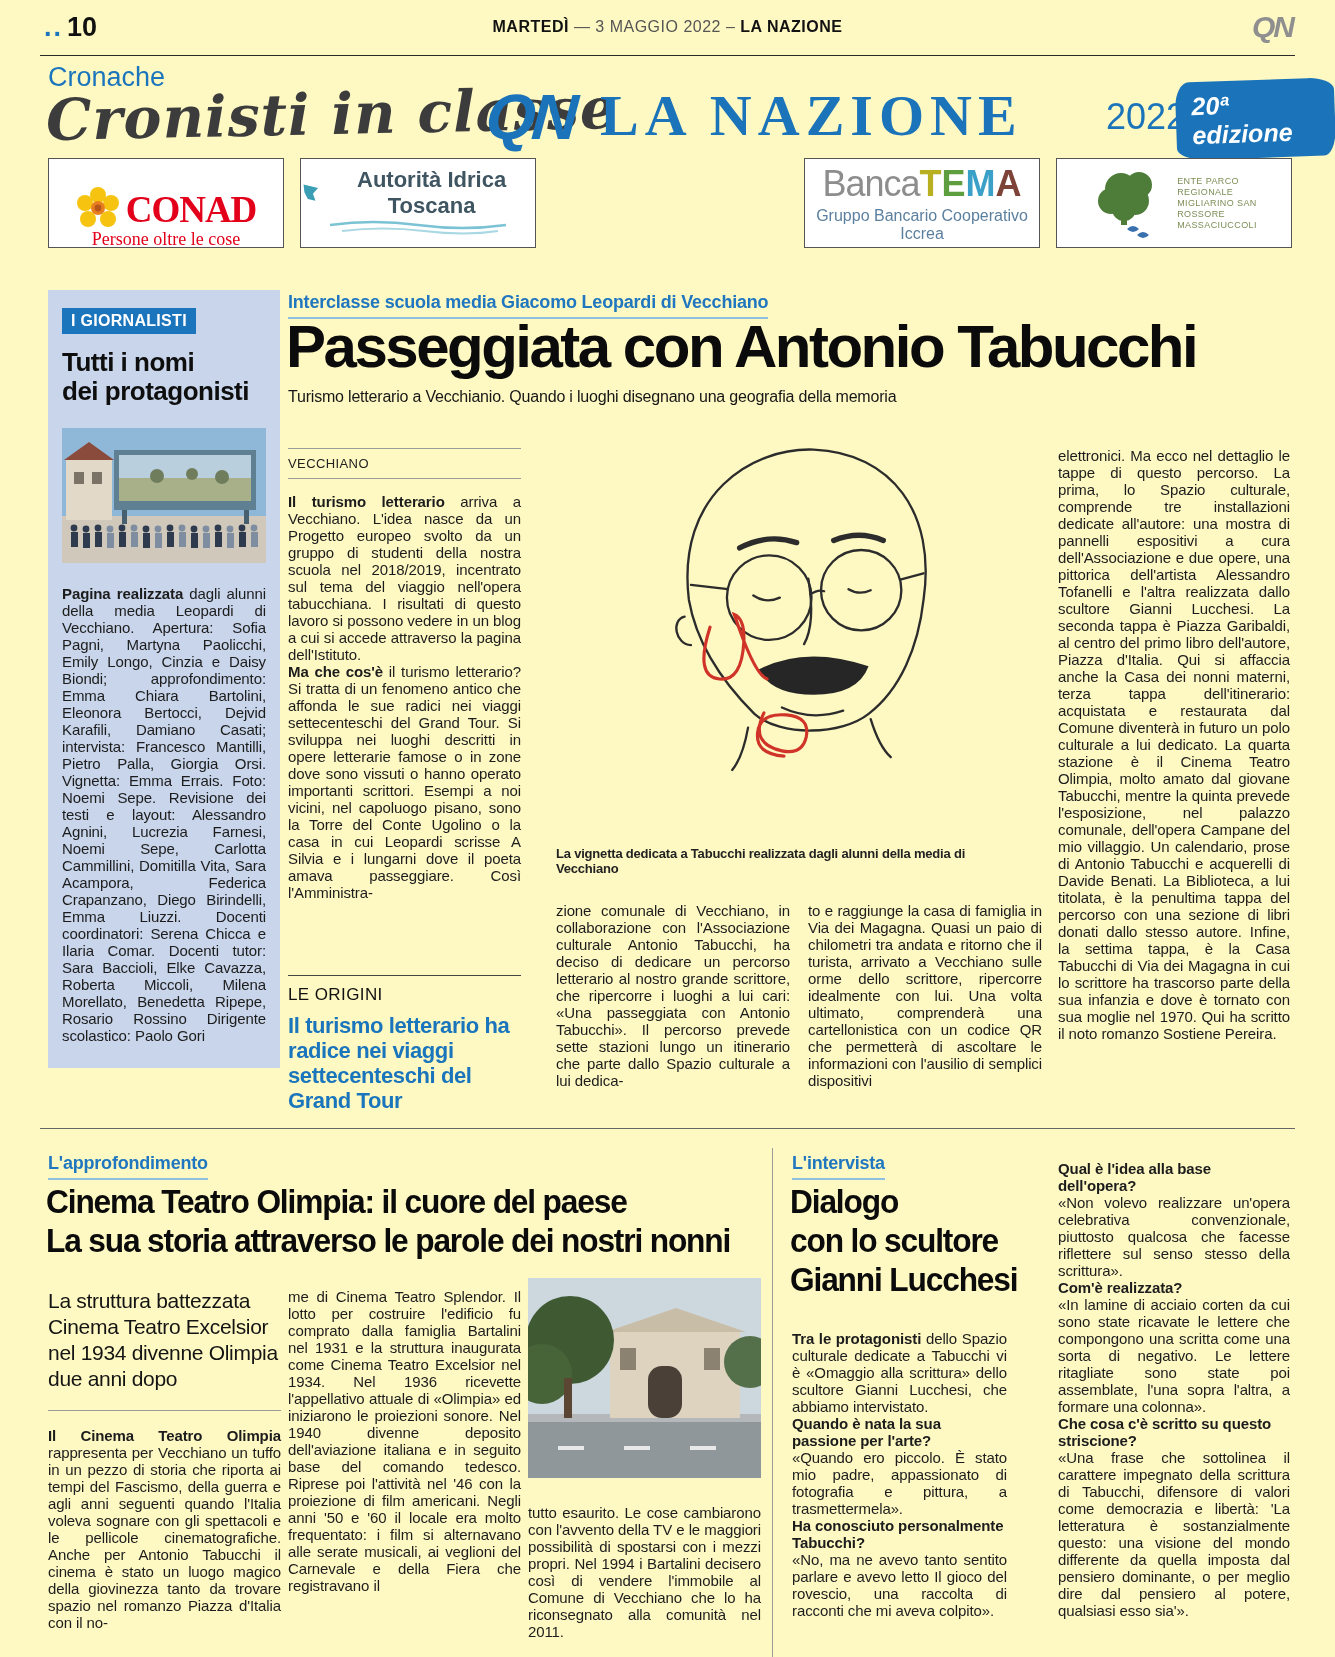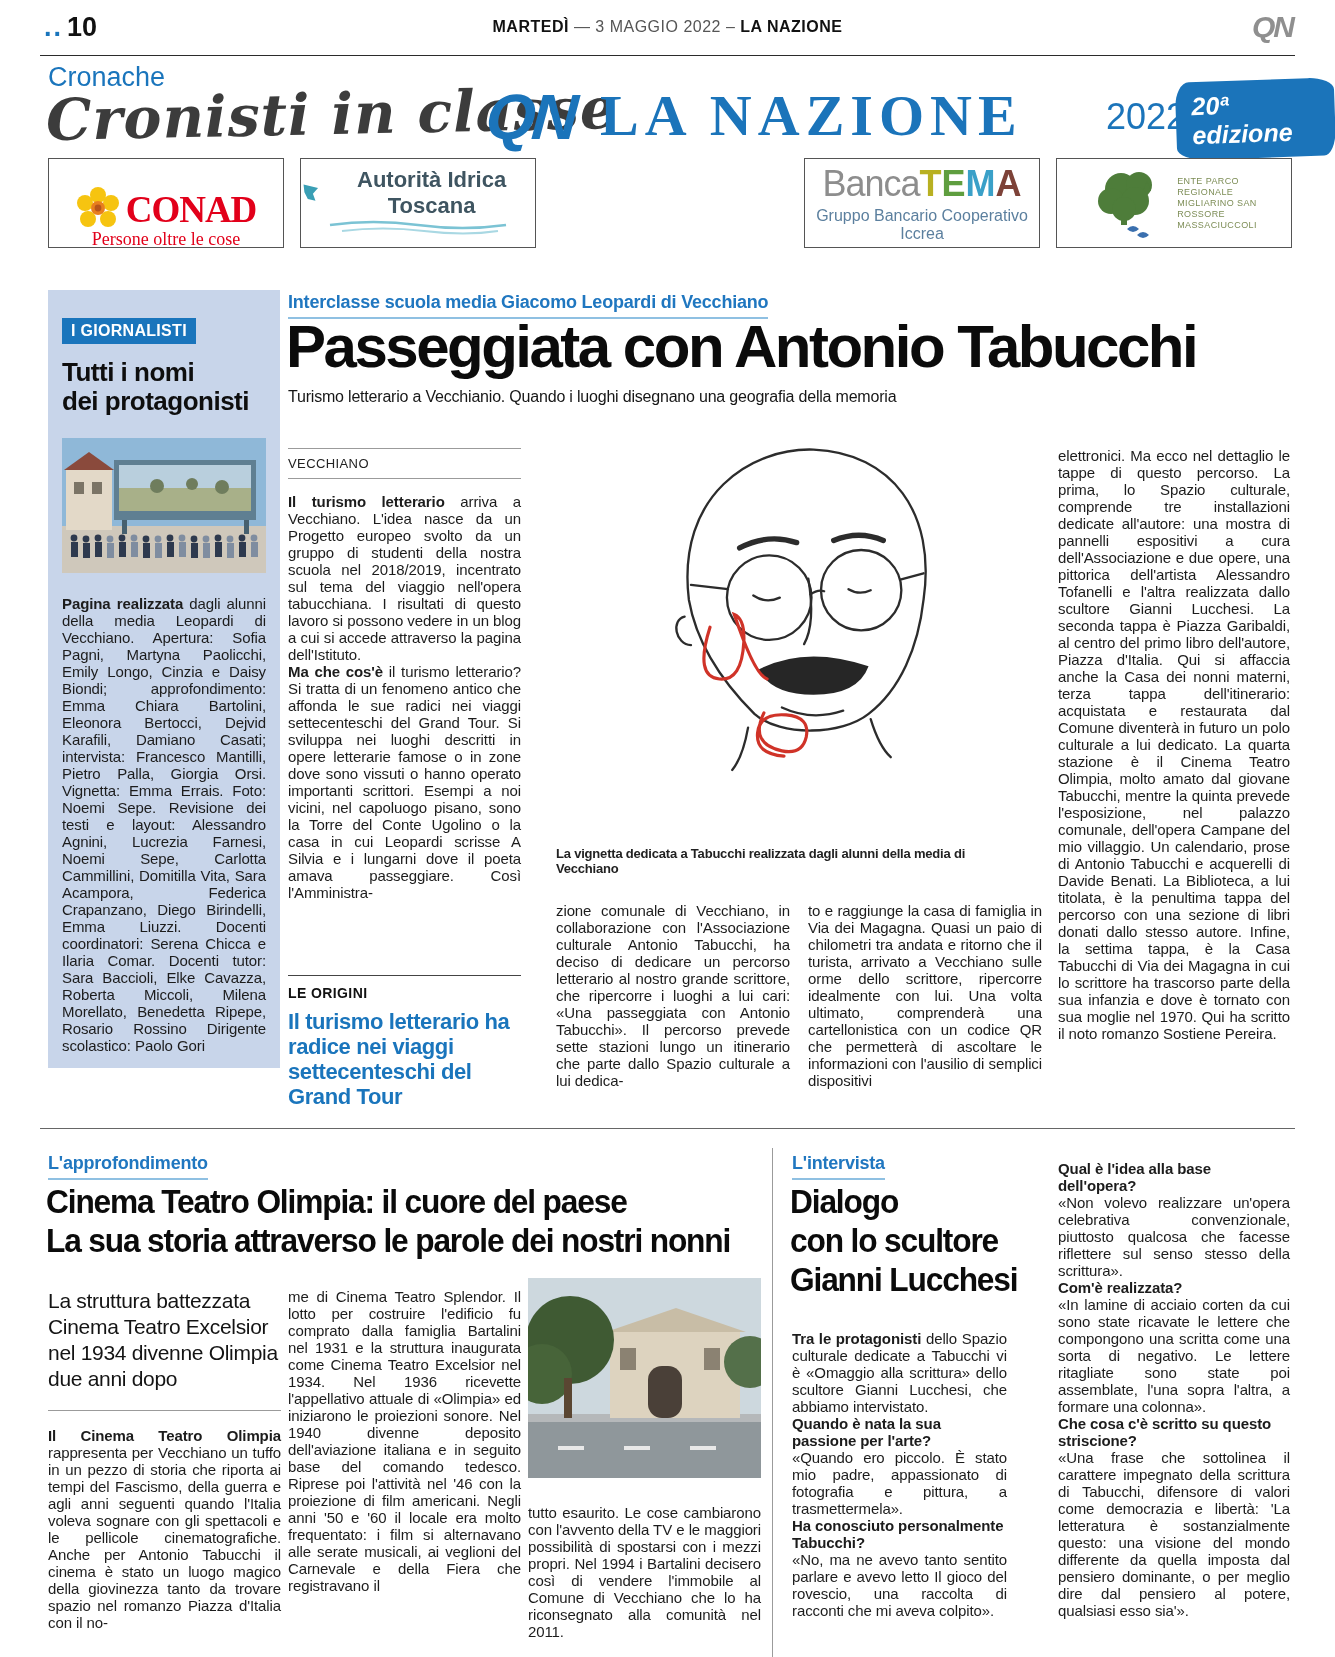--- a/index.html
+++ b/index.html
@@ -1,16 +1,16 @@
 <!DOCTYPE html>
 <html><head>
 <meta charset="utf-8">
 <style>
   html,body{margin:0;padding:0;background:#e8e8e8;}
-  #page{position:relative;width:1335px;height:1657px;background:#ffffff;overflow:hidden;
+  #page{position:relative;width:1335px;height:1657px;background:#fef9c3;overflow:hidden;
         font-family:"Liberation Sans",sans-serif;color:#1c1c1c;}
   .abs{position:absolute;}
   .rule{background:#2b2b2b;height:1px;}
   .hair{background:#9b9b9b;height:1px;}
 
   
   .pgnum{font-size:27px;font-weight:bold;color:#111;}
   .pgnum .dots{color:#1a75bc;letter-spacing:2px;margin-right:4px;}
   .topline{font-size:16px;letter-spacing:.5px;color:#333;text-align:center;}
   .topline b{color:#111;}
@@ -54,21 +54,21 @@
 
   
   .kicker{color:#2077c0;font-size:18px;font-weight:bold;display:inline-block;
           border-bottom:2px solid #8fc0e2;padding-bottom:4px;letter-spacing:-.2px;}
   .headline-xl{font-size:60px;font-weight:bold;color:#0b0b0b;letter-spacing:-2.5px;line-height:62px;}
   .subtitle{font-size:16px;color:#161616;letter-spacing:-.2px;}
   .dateline{font-size:13px;color:#222;letter-spacing:.4px;padding:7px 0;}
   .bodycol p{margin:0;font-size:15px;line-height:17px;text-align:justify;letter-spacing:-.1px;}
   .bodycol p.rq{font-weight:bold;text-align:left;}
   .caption{font-size:13px;font-weight:bold;color:#222;letter-spacing:-.2px;}
-  .origins-lbl{font-size:14px;font-weight:bold;letter-spacing:.4px;color:#111;}
+  .origins-lbl{font-size:17px;font-weight:normal;letter-spacing:.4px;color:#111;}
   .origins-quote{font-size:22px;font-weight:bold;color:#1a75bc;line-height:25px;letter-spacing:-.4px;}
   .headline-md{font-size:33px;font-weight:bold;color:#0b0b0b;letter-spacing:-1.2px;line-height:39px;
                transform:scaleX(.96);transform-origin:left top;white-space:nowrap;}
   .standfirst{font-size:21px;line-height:26px;color:#141414;letter-spacing:-.3px;}
 </style>
 </head>
 <body>
 
 <div id="page">
 
@@ -148,21 +148,21 @@
         <div>ENTE PARCO</div>
         <div>REGIONALE</div>
         <div>MIGLIARINO SAN</div>
         <div>ROSSORE</div>
         <div>MASSACIUCCOLI</div>
       </div>
     </div>
   </div>
 
   <div class="abs sidebar" style="left:48px;top:290px;width:232px;height:778px;">
-    <div style="padding:28px 14px 0 14px;">
+    <div style="padding:18px 14px 0 14px;">
       <span class="side-badge">I GIORNALISTI</span>
       <div class="side-title" style="margin-top:14px;">
         <div>Tutti i nomi</div>
         <div>dei protagonisti</div>
       </div>
       <svg width="204" height="135" viewBox="0 0 204 135" style="margin-top:22px;display:block;">
         <rect width="204" height="135" fill="#8fb8d8"></rect>
         <rect y="88" width="204" height="47" fill="#cfc8bb"></rect>
         <rect x="4" y="30" width="46" height="62" fill="#e3d9c8"></rect>
         <polygon points="2,32 27,14 52,32" fill="#8a4a3c"></polygon>

